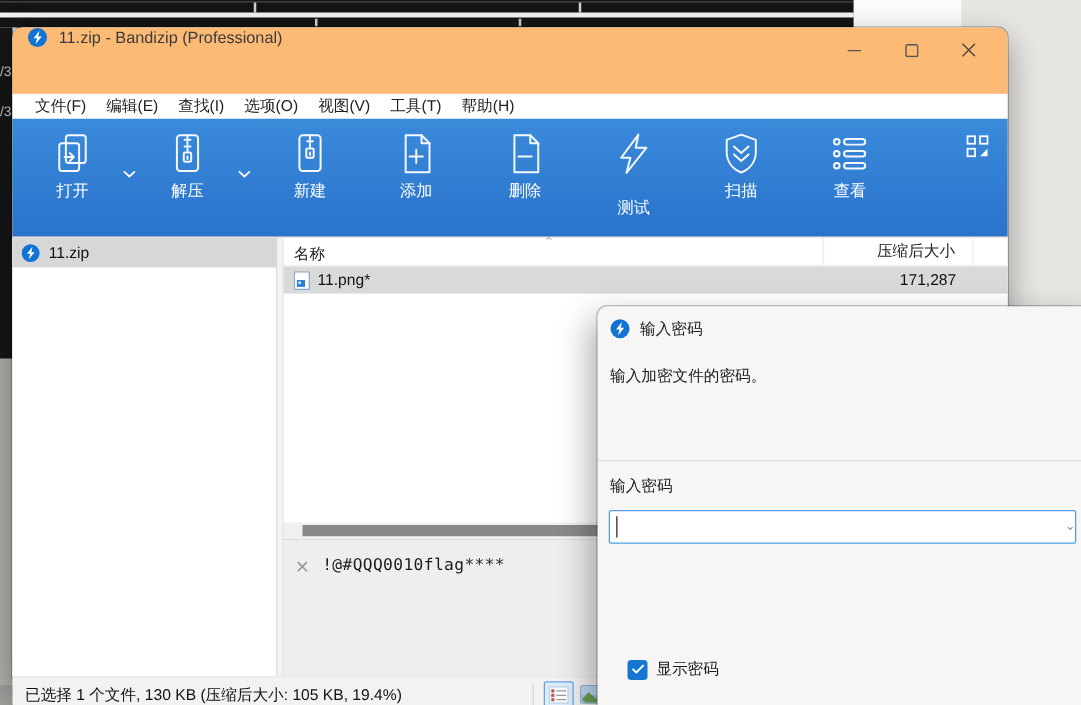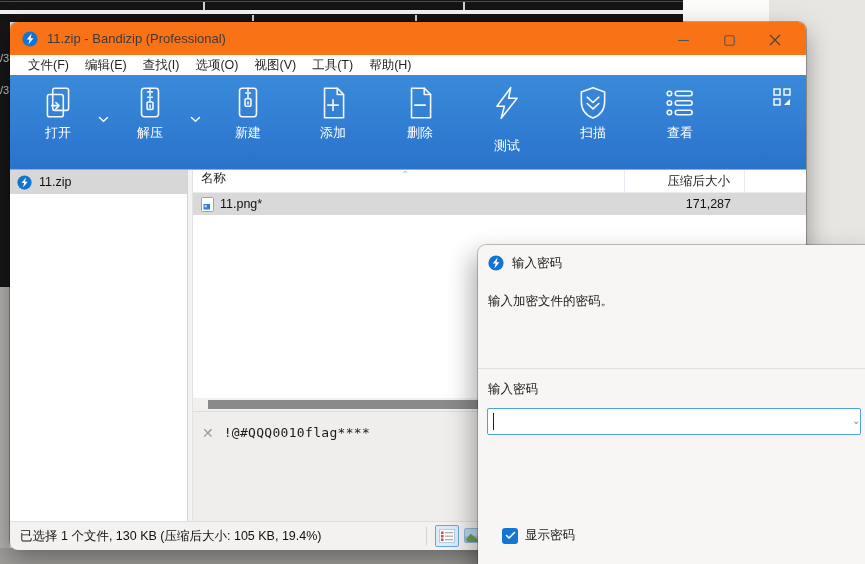--- a/index.html
+++ b/index.html
@@ -22,22 +22,22 @@
   .bg-bottom { position:absolute; left:0; top:548px; width:865px; height:16px; background:#a09e9b; }
 
   
   .win {
     position:absolute; left:10px; top:22px; width:796px; height:526px;
     background:#fff; border-radius:8px;
     box-shadow:0 0 0 1px rgba(0,0,0,.28), 0 10px 26px rgba(0,0,0,.38);
     z-index:1;
   }
   .titlebar {
-    height:33px; background:#f97316; border-radius:8px 8px 0 0;
-    display:flex; align-items:center; padding-left:12px; position:relative;
+    height:53px; background:#fdba74; border-radius:8px 8px 0 0;
+    display:flex; padding-left:12px; position:relative;
   }
   .titlebar .title { font-size:13px; color:#3b3b3b; margin-left:9px; }
   .winctl { position:absolute; top:0; height:36px; width:46px; display:flex; align-items:center; justify-content:center; color:#555; }
   .winctl svg { display:block; }
   .ctl-min { right:100px; } .ctl-max { right:54px; } .ctl-close { right:8px; }
 
   .menubar {
     height:20px; background:#fff; display:flex; align-items:center;
     font-size:12.5px; color:#1f1f1f; padding-left:10px;
   }
@@ -47,28 +47,28 @@
     position:relative; height:94px;
     background:linear-gradient(#3a8ada,#2a73cc);
   }
   .tbtn { position:absolute; top:10px; width:62px; height:72px; display:flex; flex-direction:column; align-items:center; }
   .tbtn svg { display:block; }
   .tbtn .tlabel { margin-top:3px; font-size:13px; color:#fff; }
   .tchev { position:absolute; top:34px; width:22px; height:20px; display:flex; align-items:center; justify-content:center; }
   .tb-customize { position:absolute; right:14px; top:12px; width:20px; height:20px; }
 
   .content { display:flex; height:352px; border-top:1px solid #a9a9a9; background:#fff; }
-  .tree { width:178px; background:#fff; border-right:1px solid #d2d2d2; }
+  .tree { width:212px; background:#fff; border-right:1px solid #d2d2d2; }
   .tree-item { height:24px; background:#d7d7d7; display:flex; align-items:center; padding-left:7px; font-size:12.5px; color:#111; }
   .tree-item .tlabel { margin-left:7px; }
   .splitter { width:5px; background:#f3f3f3; border-right:1px solid #e2e2e2; }
 
   .listpane { flex:1; display:flex; flex-direction:column; position:relative; }
   .list-header { height:23px; display:flex; border-bottom:1px solid #ececec; font-size:12.5px; color:#222; position:relative; background:#fff; }
-  .col-name { width:432px; display:flex; align-items:flex-start; padding-left:8px; border-right:1px solid #e7ecf2; }
+  .col-name { width:432px; display:flex; align-items:flex-end; padding-left:8px; border-right:1px solid #e7ecf2; }
   .col-size { width:120px; display:flex; align-items:center; justify-content:flex-end; padding-right:14px; border-right:1px solid #e7ecf2; }
   .sort-ind { position:absolute; left:208px; top:0px; color:#9db9d6; font-size:10px; line-height:9px; }
   .file-row { height:22px; display:flex; background:#d9d9d9; font-size:12.5px; color:#111; }
   .file-row .cell-name { width:432px; display:flex; align-items:center; padding-left:8px; }
   .file-row .cell-name .fname { margin-left:6px; }
   .file-row .cell-size { width:120px; display:flex; align-items:center; justify-content:flex-end; padding-right:14px; }
   .list-filler { flex:1; background:#fff; }
   .hscroll { height:13px; background:#f1f0ef; position:relative; }
   .hscroll .thumb { position:absolute; left:15px; top:2px; width:405px; height:9px; background:#8a8a8a; }
   .comment-pane {

